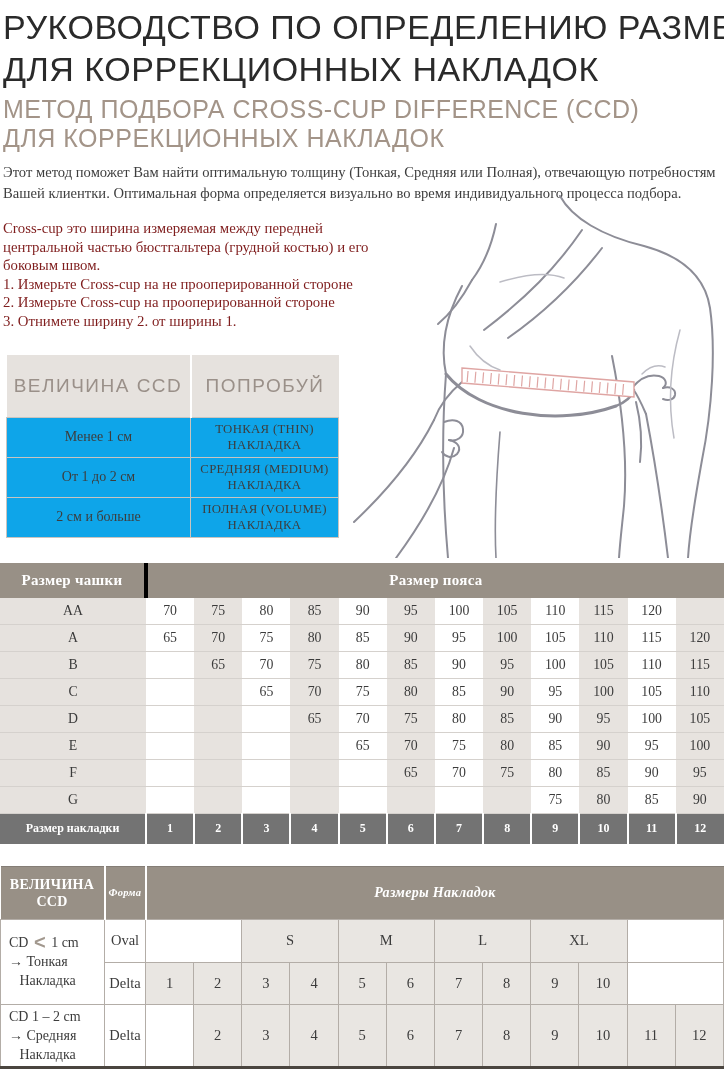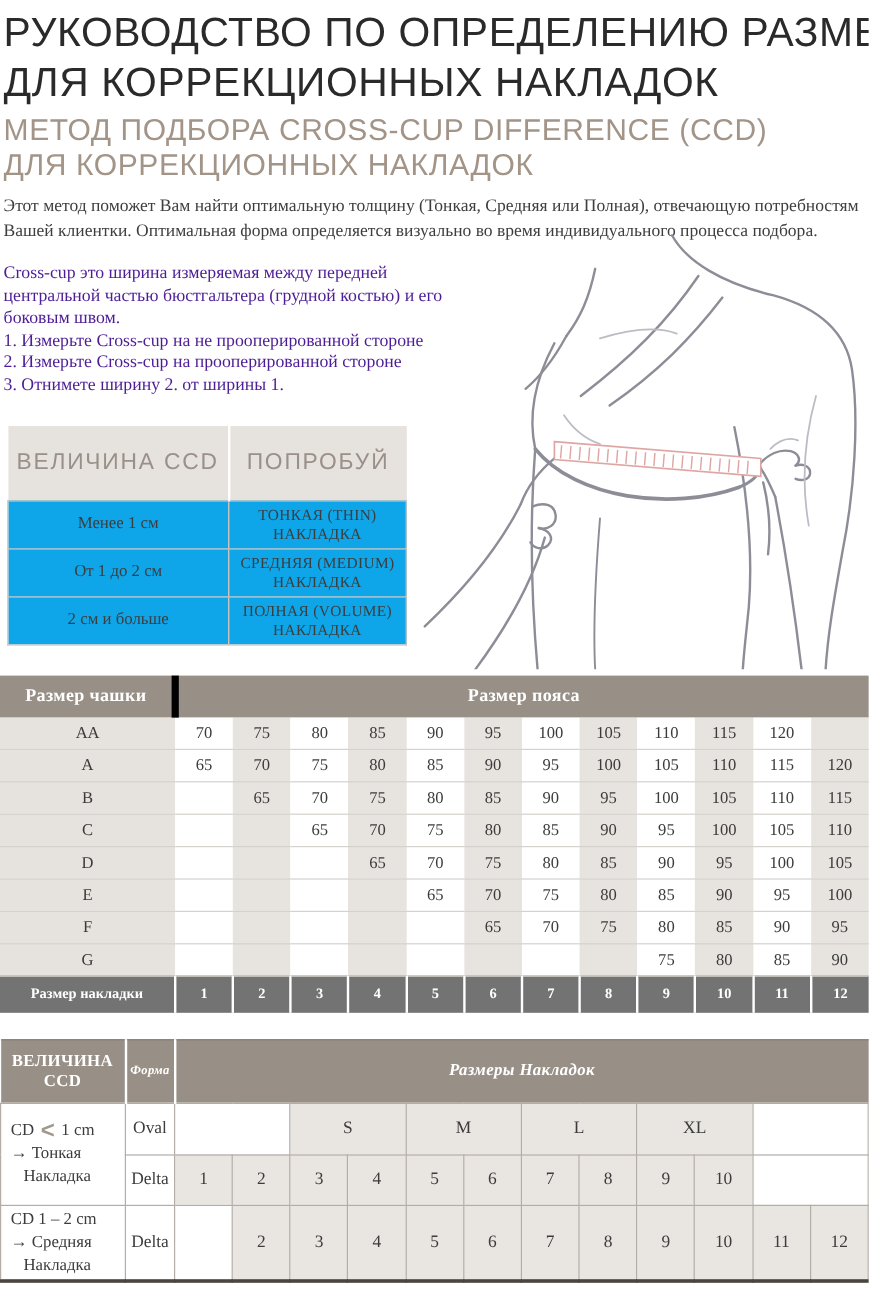--- a/index.html
+++ b/index.html
@@ -19,21 +19,21 @@
   .subtitle .line{
     display:block;white-space:nowrap;overflow:hidden;width:721px;
     font-family:"Liberation Sans", sans-serif;font-weight:300;
     font-size:25px;line-height:29px;color:#a39488;letter-spacing:.5px;
   }
   .intro{
     margin:9px 0 0 3px;width:719px;
     font-size:14.6px;line-height:21px;color:#3e3e3e;
   }
   
-  .measure{margin:15px 0 0 3px;width:420px;font-size:14.8px;line-height:18.6px;color:#4c1d95;}
+  .measure{margin:15px 0 0 3px;width:420px;font-size:14.8px;line-height:18.6px;color:#7f1d1d;}
   .measure .desc{max-width:370px;}
   .measure .step{white-space:nowrap;}
   
   .figure{position:absolute;left:350px;top:190px;width:374px;height:368px;overflow:hidden;}
   
   .ccd-table{border-collapse:collapse;margin:24px 0 0 6px;width:332px;table-layout:fixed;}
   .ccd-table col.c1{width:184px;} .ccd-table col.c2{width:148px;}
   .ccd-table th{
     background:#e6e2de;height:60px;text-align:center;vertical-align:middle;
     font-family:"Liberation Sans", sans-serif;font-weight:300;
@@ -45,21 +45,21 @@
     text-align:center;vertical-align:middle;font-size:14px;color:#3d3d3d;
   }
   .ccd-table td.try{font-size:12.8px;line-height:16px;white-space:pre-line;letter-spacing:.3px;}
   
   .size-table{border-collapse:collapse;table-layout:fixed;width:724px;margin-top:25px;}
   .size-table col.lab{width:146px;}
   .size-table thead th{
     background:#989086;color:#fff;height:33px;font-size:15px;font-weight:bold;
     text-align:center;vertical-align:middle;letter-spacing:.3px;
   }
-  .size-table thead th.cup{border-right:6px solid #000000;}
+  .size-table thead th.cup{border-right:4px solid #000000;}
   .size-table tbody td{
     height:24px;text-align:center;vertical-align:middle;font-size:13.8px;color:#3b3b3b;
     border-bottom:1px solid #d5d1cd;background:#fff;
   }
   .size-table tbody td.rowlabel{background:#e6e2de;}
   .size-table tbody td.stripe{background:#e7e3df;}
   .size-table tfoot td{
     background:#737373;color:#fff;height:28px;text-align:center;vertical-align:middle;
     font-weight:bold;font-size:12px;
   }

